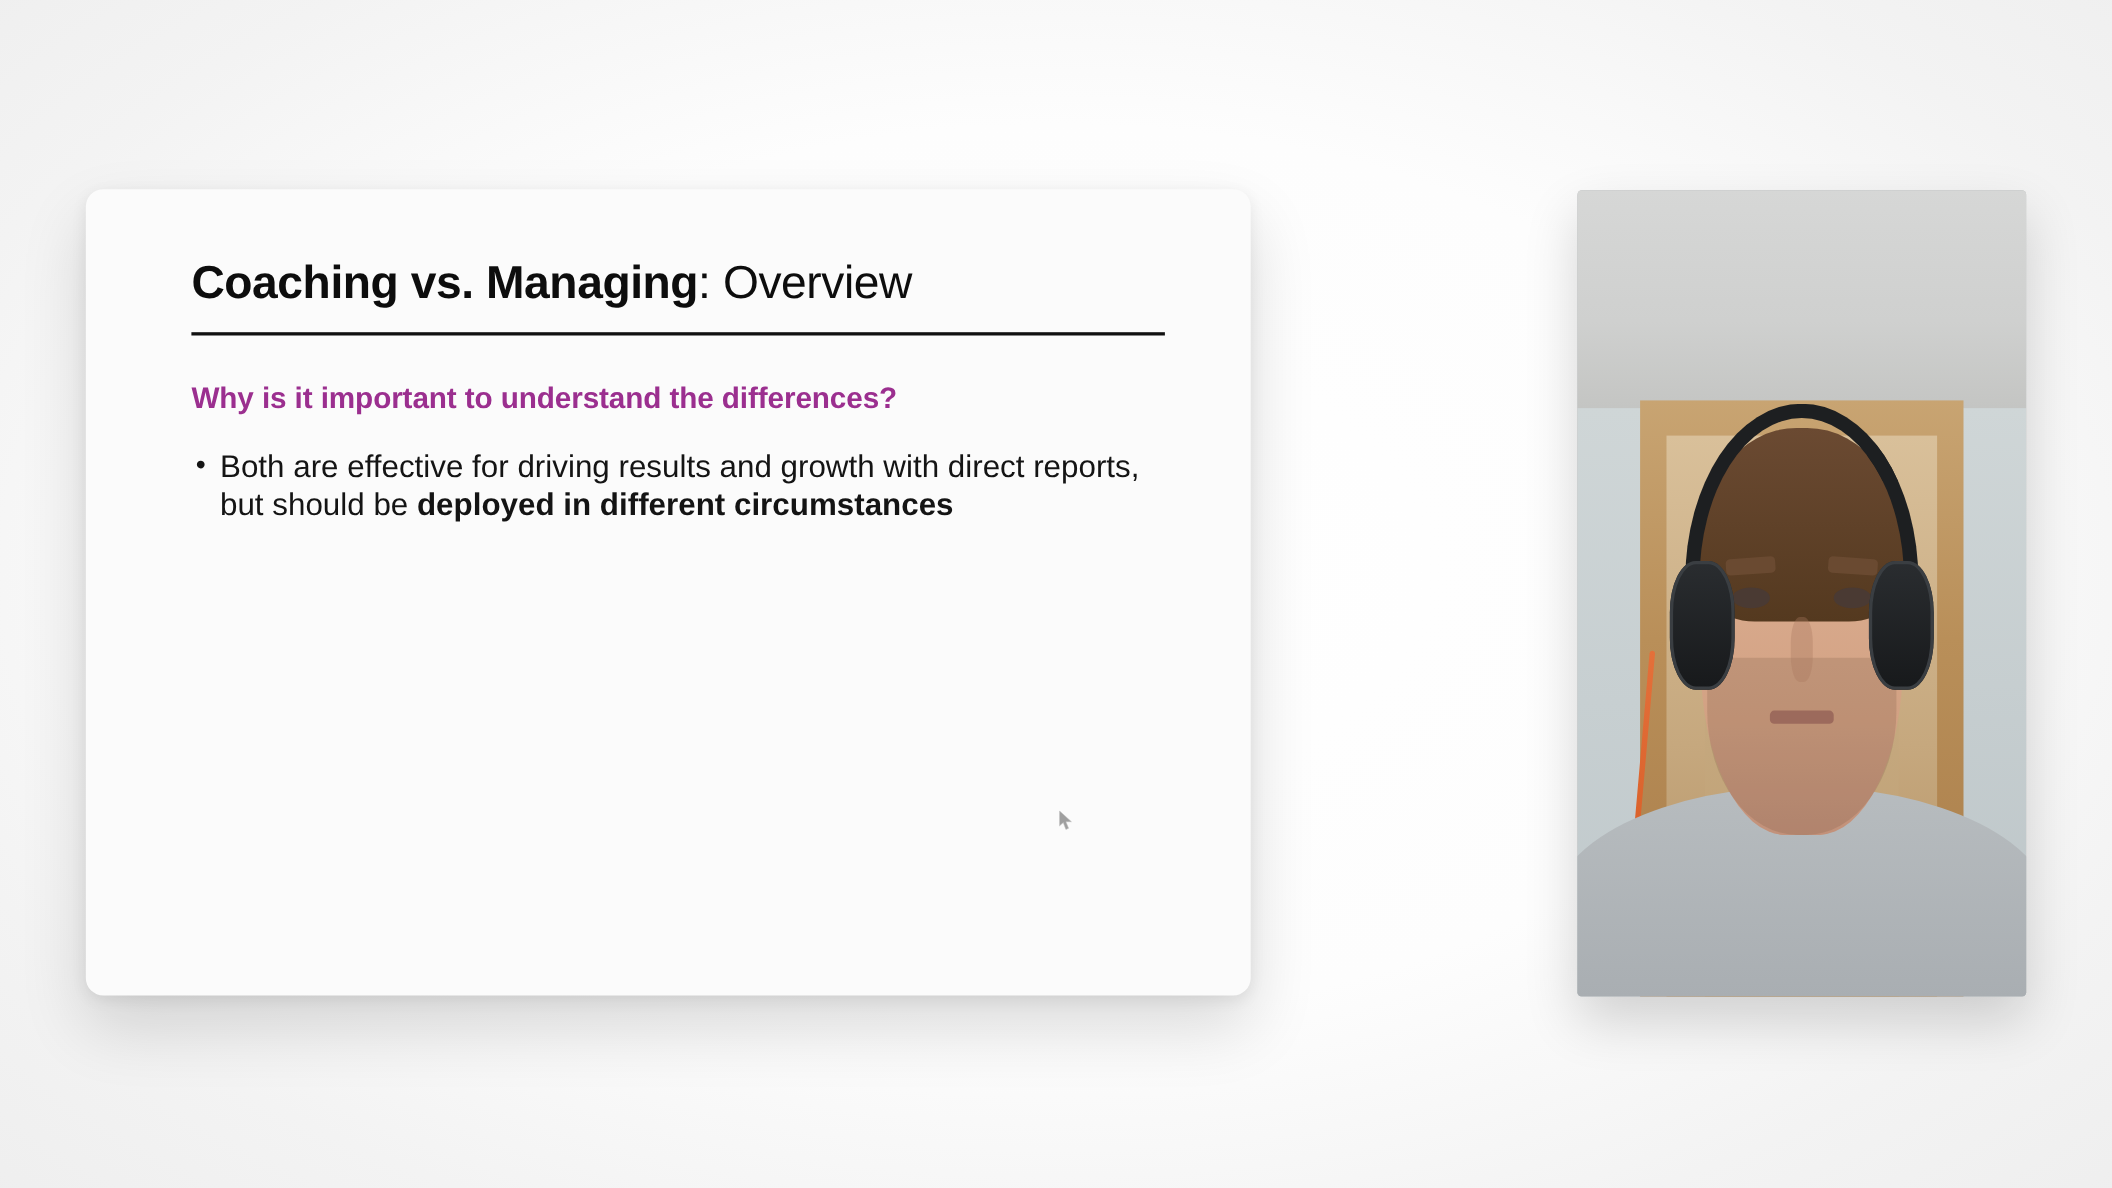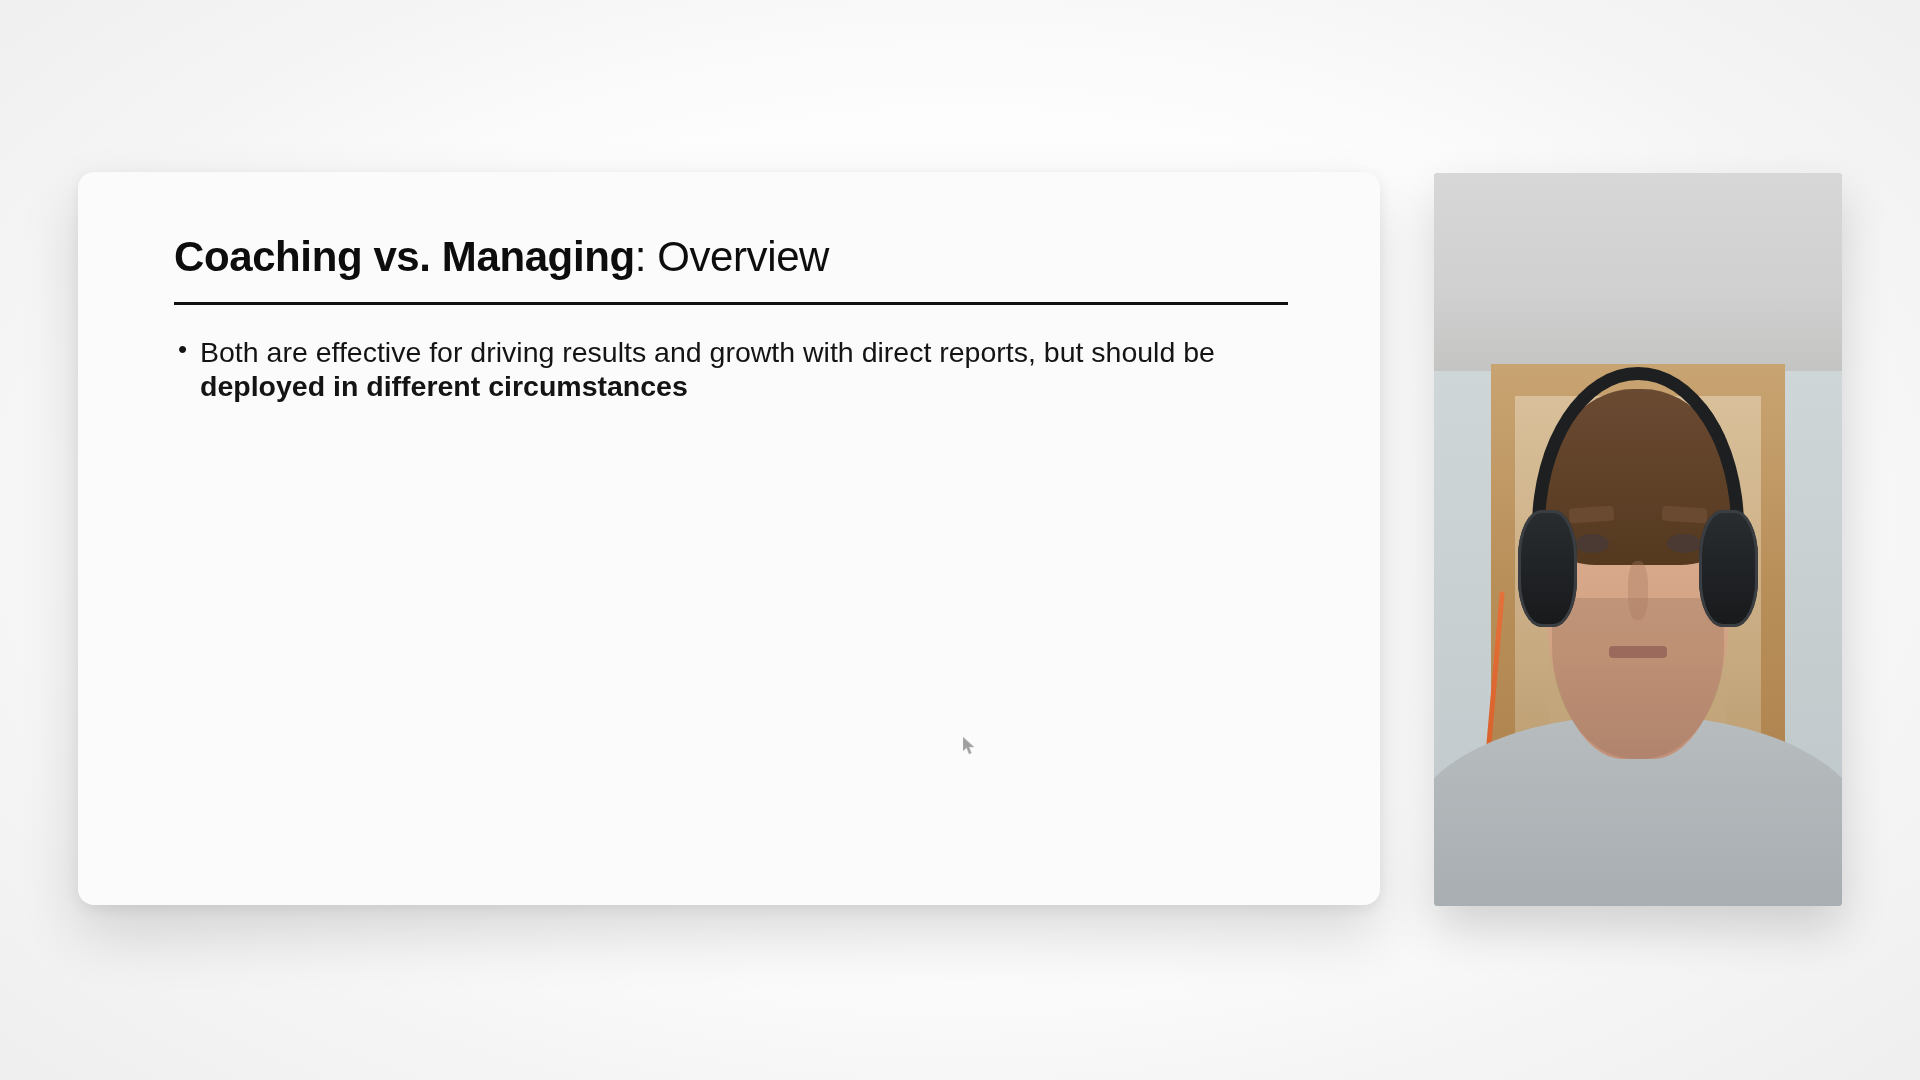--- a/index.html
+++ b/index.html
@@ -17,21 +17,21 @@
     height: 1080px;
     background:
       radial-gradient(ellipse 1500px 900px at 50% 48%, #ffffff 0%, #fdfdfd 45%, #f3f3f3 72%, #ececec 100%);
   }
 
   
   #slide-card {
     position: absolute;
     left: 78px;
     top: 172px;
-    width: 1302px;
+    width: 1059px;
     height: 733px;
     background: #fbfbfb;
     border-radius: 16px;
     box-shadow: 0 28px 60px rgba(0,0,0,0.14), 0 4px 14px rgba(0,0,0,0.07);
     overflow: hidden;
   }
 
   #slide-inner {
     position: absolute;
     left: 96px;
@@ -226,20 +226,21 @@
   <div id="slide-card">
     <div id="slide-inner">
 
       <div id="slide-title">
         <span class="bold">Coaching vs. Managing</span><span class="light">: Overview</span>
       </div>
 
       <div id="title-rule"></div>
 
 
+      <div id="why-line" style="color: rgb(155, 47, 143);">Why is it important to understand the differences?</div>
 
       <ul id="bullets">
         <li>
           <span>Both are effective for driving results and growth with direct reports, but should be </span><b>deployed in different circumstances</b><span></span>
         </li>
       </ul>
 
     </div>
   </div>
 

